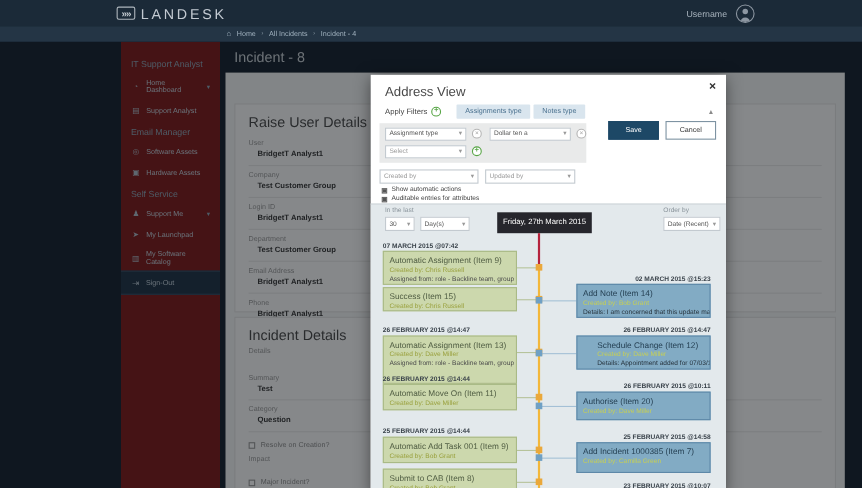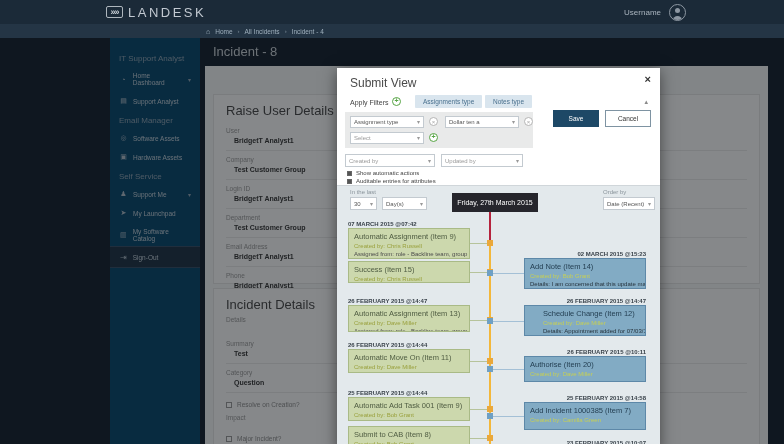--- a/index.html
+++ b/index.html
@@ -16,21 +16,21 @@
   .user-name { color:#a9b4be; font-size:8px; }
   .avatar { width:17px; height:17px; border:1.5px solid #8d97a2; border-radius:50%; position:relative; overflow:hidden; }
   .avatar .head { position:absolute; top:3px; left:5px; width:5px; height:5px; border-radius:50%; background:#8d97a2; }
   .avatar .torso { position:absolute; bottom:-2px; left:3px; width:9px; height:6px; border-radius:5px 5px 0 0; background:#8d97a2; }
   .crumbbar { position:absolute; left:0; top:24px; width:784px; height:14px; background:#243545; z-index:10; }
   .crumbs { position:absolute; left:206px; top:0; height:14px; display:flex; align-items:center; gap:5px; font-size:6.5px; color:#9fb0bd; }
   .crumb-sep { color:#7f8f9c; font-size:6px; }
   .home-ic { font-size:7px; color:#9fb0bd; }
 
   
-  .sidebar { position:absolute; left:110px; top:38px; width:90px; height:406px; background:#0c4a6e; z-index:1; padding:8px 9px; }
+  .sidebar { position:absolute; left:110px; top:38px; width:90px; height:406px; background:#7f1d1d; z-index:1; padding:8px 9px; }
   .sb-title { color:#8fa3b3; font-size:8px; margin:8px 0 9px 0; font-weight:400; }
   .sb-item { display:flex; align-items:center; gap:5px; margin-bottom:11px; color:#c3cfd9; font-size:6.5px; cursor:pointer; }
   .sb-item .ic { width:9px; text-align:center; font-size:7px; color:#aebbc7; }
   .sb-item .chev { margin-left:auto; font-size:6px; color:#8fa3b3; }
   .signout { position:absolute; left:110px; top:246px; width:90px; height:22px; background:#223649; border-top:1px solid #3a5068; border-bottom:1px solid #3a5068; display:flex; align-items:center; gap:6px; padding:0 10px; color:#c3cfd9; font-size:6.5px; z-index:1; cursor:pointer; }
   .signout .ic { font-size:8px; color:#aebbc7; }
 
   
   .page-title { position:absolute; left:213px; top:44px; color:#c7ced4; font-size:13px; font-weight:300; z-index:1; }
   .panel { position:absolute; left:205px; top:66px; width:563px; height:378px; background:#f2f3f3; z-index:1; }
@@ -220,21 +220,21 @@
         <span class="chk"></span>
         <span class="chk-label">Major Incident?</span>
       </div>
 
     </div>
   </div>
 
   <div class="overlay"></div>
 
   <div class="modal">
-    <div class="m-title">Submit View</div>
+    <div class="m-title">Address View</div>
     <div class="m-close">×</div>
 
     <div class="m-filters-label">Apply Filters</div>
     <div class="plus-circle">+</div>
     <div class="chip" style="left:78px;">Assignments type</div>
     <div class="chip" style="left:148px;">Notes type</div>
     <div class="m-collapse">▴</div>
 
     <div class="fbox">
       <div class="sel" style="left:5px; top:4px; width:74px; height:12px;">
@@ -324,21 +324,21 @@
       <div class="hcard green" style="left:11px; top:42px; height:31px;">
         <div class="hc-title">Automatic Assignment (Item 9)</div>
         <div class="hc-created">Created by: Chris Russell</div>
         <div class="hc-details">Assigned from: role - Backline team, group - Infra...</div>
       </div>
       <div class="hcard green" style="left:11px; top:75px; height:22px;">
         <div class="hc-title">Success (Item 15)</div>
         <div class="hc-created">Created by: Chris Russell</div>
       </div>
       <div class="tl-date" style="left:11px; top:112px;">26 FEBRUARY 2015 @14:47</div>
-      <div class="hcard green" style="left:11px; top:119px; height:27px;">
+      <div class="hcard green" style="left:11px; top:119px; height:44px;">
         <div class="hc-title">Automatic Assignment (Item 13)</div>
         <div class="hc-created">Created by: Dave Miller</div>
         <div class="hc-details">Assigned from: role - Backline team, group - Infra...</div>
       </div>
       <div class="tl-date" style="left:11px; top:156px;">26 FEBRUARY 2015 @14:44</div>
       <div class="hcard green" style="left:11px; top:163px; height:24px;">
         <div class="hc-title">Automatic Move On (Item 11)</div>
         <div class="hc-created">Created by: Dave Miller</div>
       </div>
       <div class="tl-date" style="left:11px; top:204px;">25 FEBRUARY 2015 @14:44</div>

